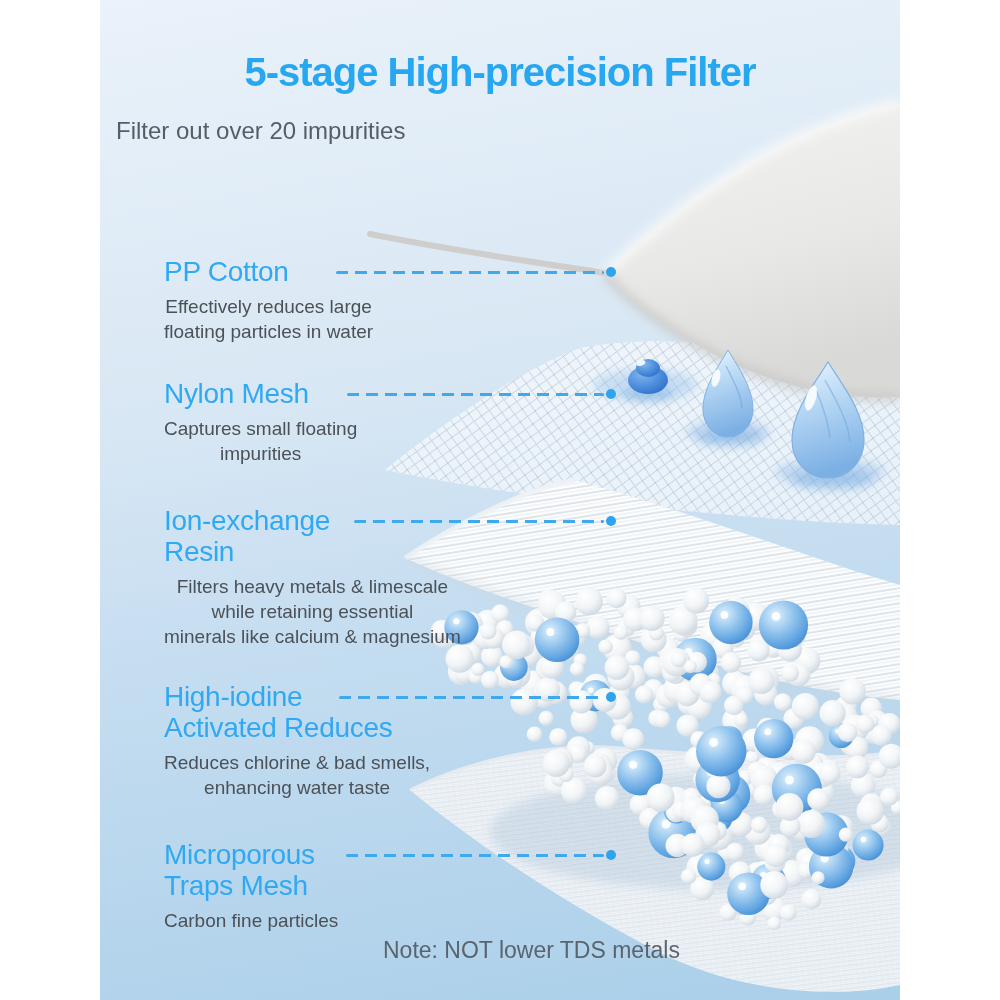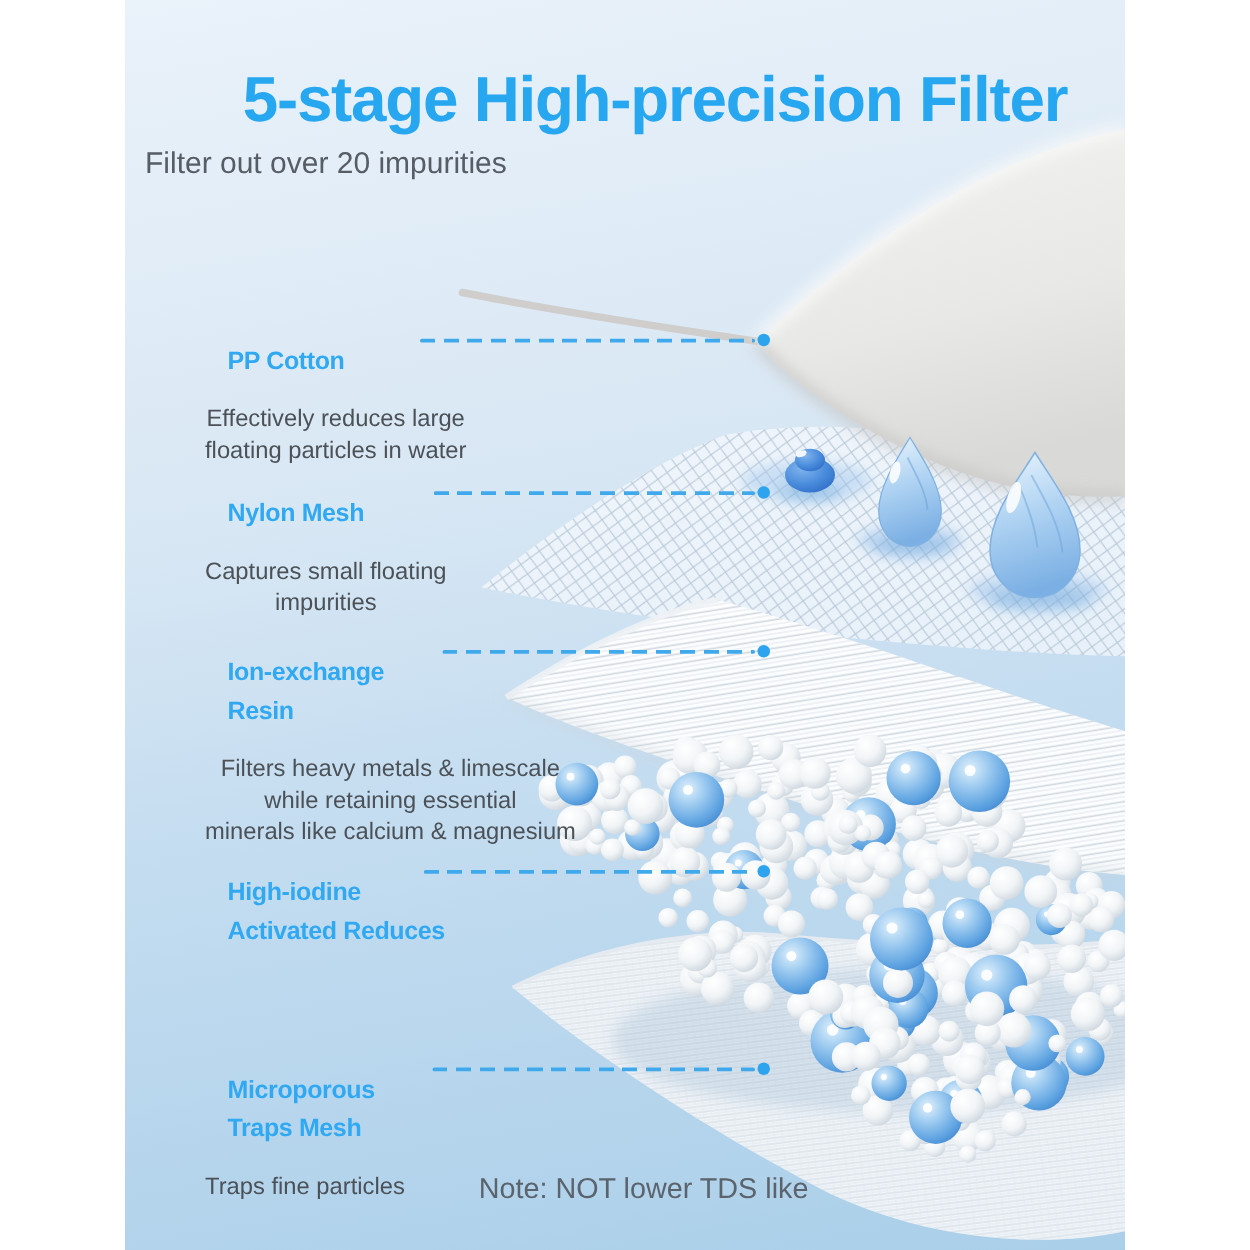--- a/index.html
+++ b/index.html
@@ -1,25 +1,25 @@
 <!DOCTYPE html>
 <html><head>
 <meta charset="utf-8">
 <style>
   html,body{margin:0;padding:0;background:#ffffff;font-family:"Liberation Sans",sans-serif;}
   .canvas{position:relative;width:1000px;height:1000px;background:#ffffff;overflow:hidden;}
   .artboard{position:absolute;left:100px;top:0;width:800px;height:1000px;overflow:hidden;
     background:linear-gradient(170deg,#eaf2fa 0%,#d8e7f4 38%,#c3dcf0 62%,#aacfe9 100%);}
   svg.illus{position:absolute;left:0;top:0;width:800px;height:1000px;}
   .title{position:absolute;top:50px;left:0;width:100%;text-align:center;
-    font-size:51px;font-weight:bold;letter-spacing:-1px;color:#28a7f1;padding-left:24px;}
+    font-size:40px;font-weight:bold;letter-spacing:-1px;color:#28a7f1;}
   .subtitle{position:absolute;top:117px;left:16px;width:100%;text-align:left;
     font-size:24px;color:#575d64;}
   .stage{position:absolute;left:64px;}
-  .stage h3{margin:18px;font-size:20px;line-height:31px;font-weight:bold;color:#30a9f2;
+  .stage h3{margin:0;font-size:28px;line-height:31px;font-weight:normal;color:#30a9f2;
     letter-spacing:-0.3px;white-space:pre-line;}
   .stage p{margin:7px 0 0 0;font-size:19px;line-height:25px;color:#4b5157;white-space:pre-line;text-align:center;}
   .s1{top:256px}.s2{top:378px}.s3{top:505px}.s4{top:681px}.s5{top:839px}
   .leader{position:absolute;height:10px;}
   .leader .dash{position:absolute;left:0;right:12px;top:3.5px;height:3px;border-radius:2px;
     background:repeating-linear-gradient(90deg,#3fa9ec 0 12px,transparent 12px 19px);}
   .leader .dot{position:absolute;right:0;top:0;width:10px;height:10px;border-radius:50%;background:#2ea4ef;}
   .l1{left:236px;top:267px;width:280px}
   .l2{left:247px;top:389px;width:269px}
   .l3{left:254px;top:516px;width:262px}
@@ -496,25 +496,27 @@
     <div class="stage s3">
       <h3>Ion-exchange
 Resin</h3>
       <p>Filters heavy metals &amp; limescale
 while retaining essential
 minerals like calcium &amp; magnesium</p>
     </div>
     <div class="stage s4">
       <h3>High-iodine
 Activated Reduces</h3>
+      <p>Reduces chlorine &amp; bad smells,
+enhancing water taste</p>
     </div>
     <div class="stage s5">
       <h3>Microporous
 Traps Mesh</h3>
-      <p>Traps fine particles</p>
+      <p>Carbon fine particles</p>
     </div>
 
     <div class="leader l1">
       <div class="dash"></div>
       <div class="dot"></div>
     </div>
     <div class="leader l2">
       <div class="dash"></div>
       <div class="dot"></div>
     </div>
@@ -524,15 +526,15 @@
     </div>
     <div class="leader l4">
       <div class="dash"></div>
       <div class="dot"></div>
     </div>
     <div class="leader l5">
       <div class="dash"></div>
       <div class="dot"></div>
     </div>
 
-    <div class="note">Note: NOT lower TDS like</div>
+    <div class="note">Note: NOT lower TDS metals</div>
   </div>
 </div>
 
 </body></html>

